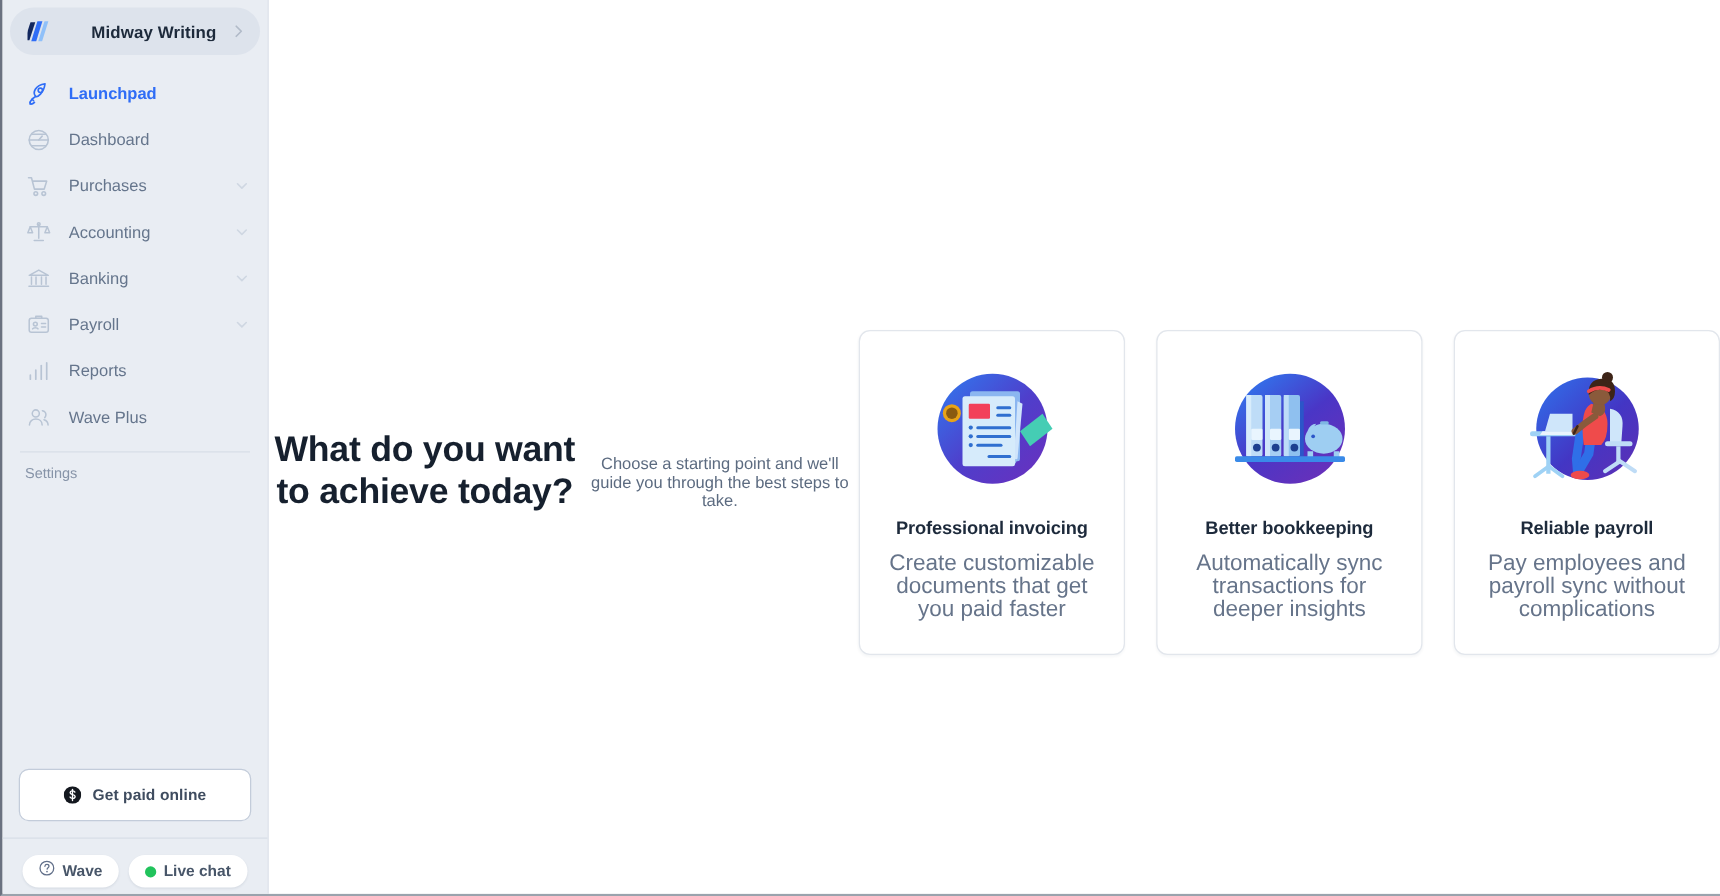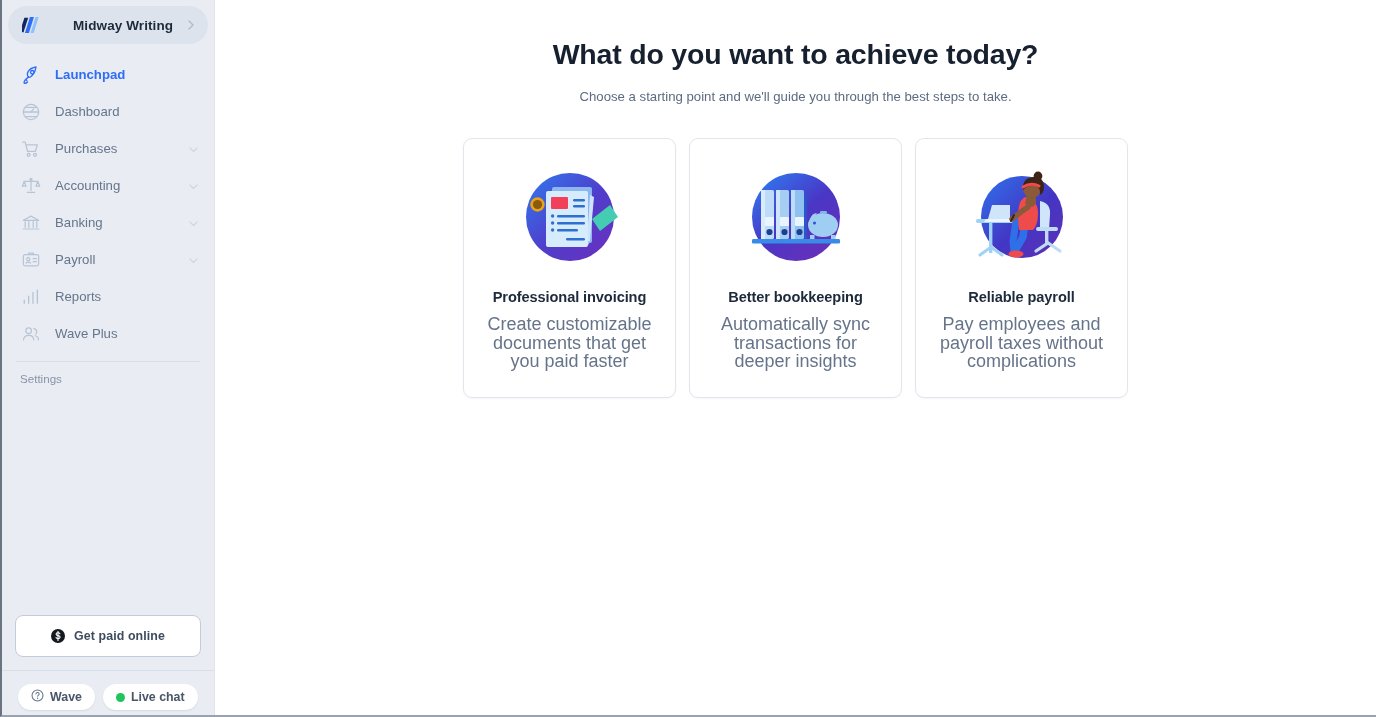--- a/index.html
+++ b/index.html
@@ -159,21 +159,21 @@
     width: 9px; height: 9px; border-radius: 50%;
     background: #21c35c; flex: 0 0 9px;
   }
 
   
   .main {
     flex: 1 1 auto;
     height: 100%;
     background: #ffffff;
     display: flex;
-    flex-direction: column;
+    flex-direction: row;
     align-items: center;
     padding-top: 38px;
     overflow: hidden;
   }
   .page-title {
     font-size: 28.5px;
     font-weight: bold;
     color: #16202e;
     letter-spacing: -.2px;
     text-align: center;
@@ -181,21 +181,21 @@
   .page-subtitle {
     margin-top: 18px;
     font-size: 13.2px;
     color: #5c6b80;
     text-align: center;
   }
 
   .cards {
     margin-top: 34px;
     display: flex;
-    gap: 13px;
+    gap: 25px;
   }
   .card {
     width: 213px;
     height: 260px;
     border: 1px solid #e2e6ec;
     border-radius: 9px;
     background: #ffffff;
     display: flex;
     flex-direction: column;
     align-items: center;
@@ -551,19 +551,19 @@
 
             <path d="M53 25 q-1 -12 10 -13 q11 -1 11 10 q0 6 -4 8 q1 -8 -5 -9 q-7 -1 -12 4 z" fill="#3d2417"></path>
             <circle cx="68" cy="11" r="4.4" fill="#3d2417"></circle>
 
             <path d="M53 22 q8 -5 16 -1" fill="none" stroke="#ef4b4b" stroke-width="3" stroke-linecap="round"></path>
 
             <path d="M44 50 L41 56" stroke="#3d2417" stroke-width="2" stroke-linecap="round"></path>
           </svg>
         </span>
         <div class="card-title">Reliable payroll</div>
-        <div class="card-desc">Pay employees and payroll taxes without complications</div>
+        <div class="card-desc">Pay employees and payroll sync without complications</div>
       </div>
 
     </div>
   </main>
 
 </div>
 
 </body></html>

